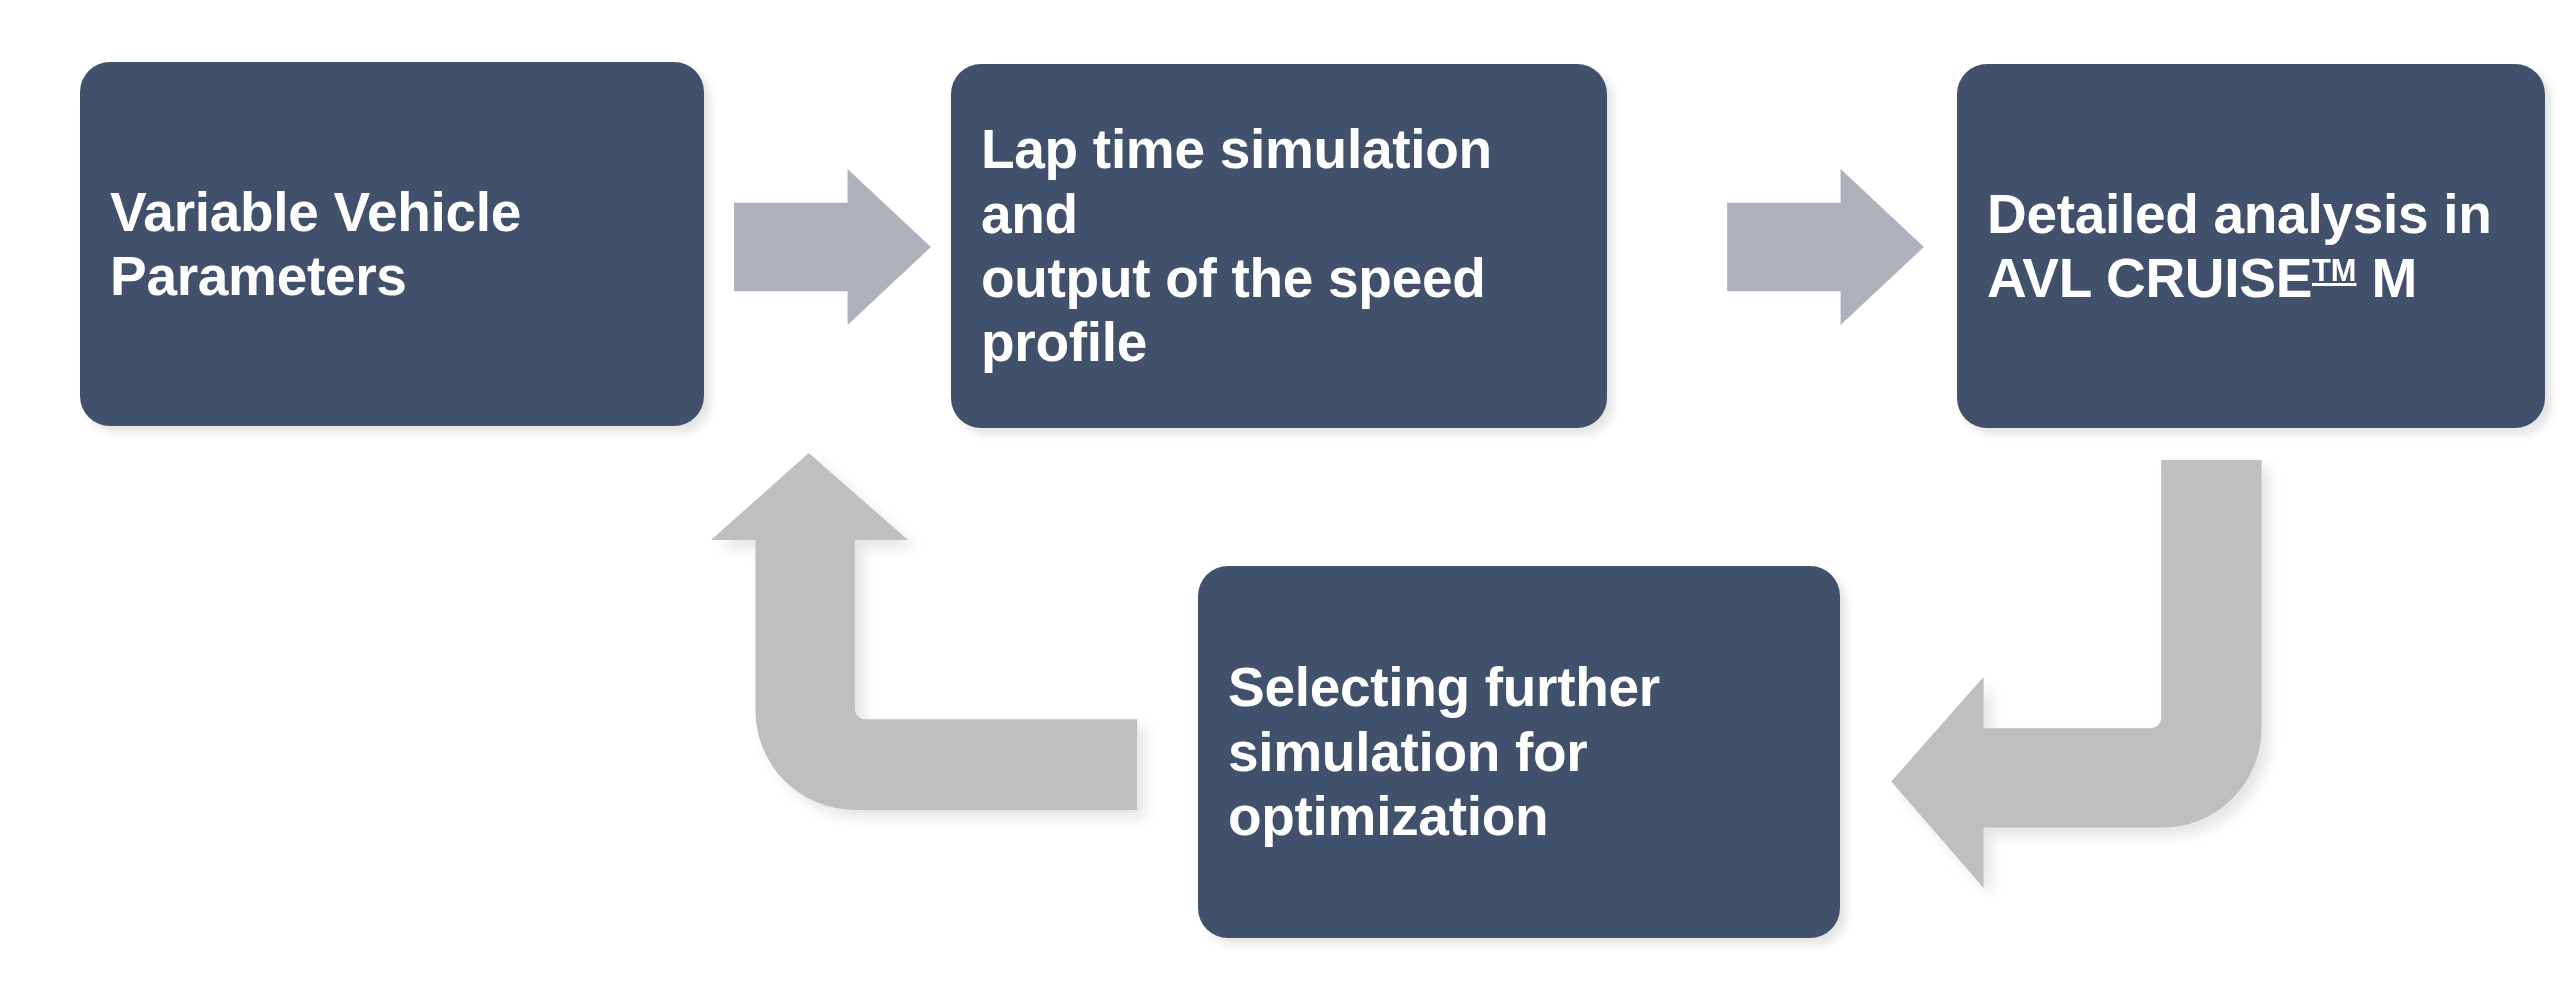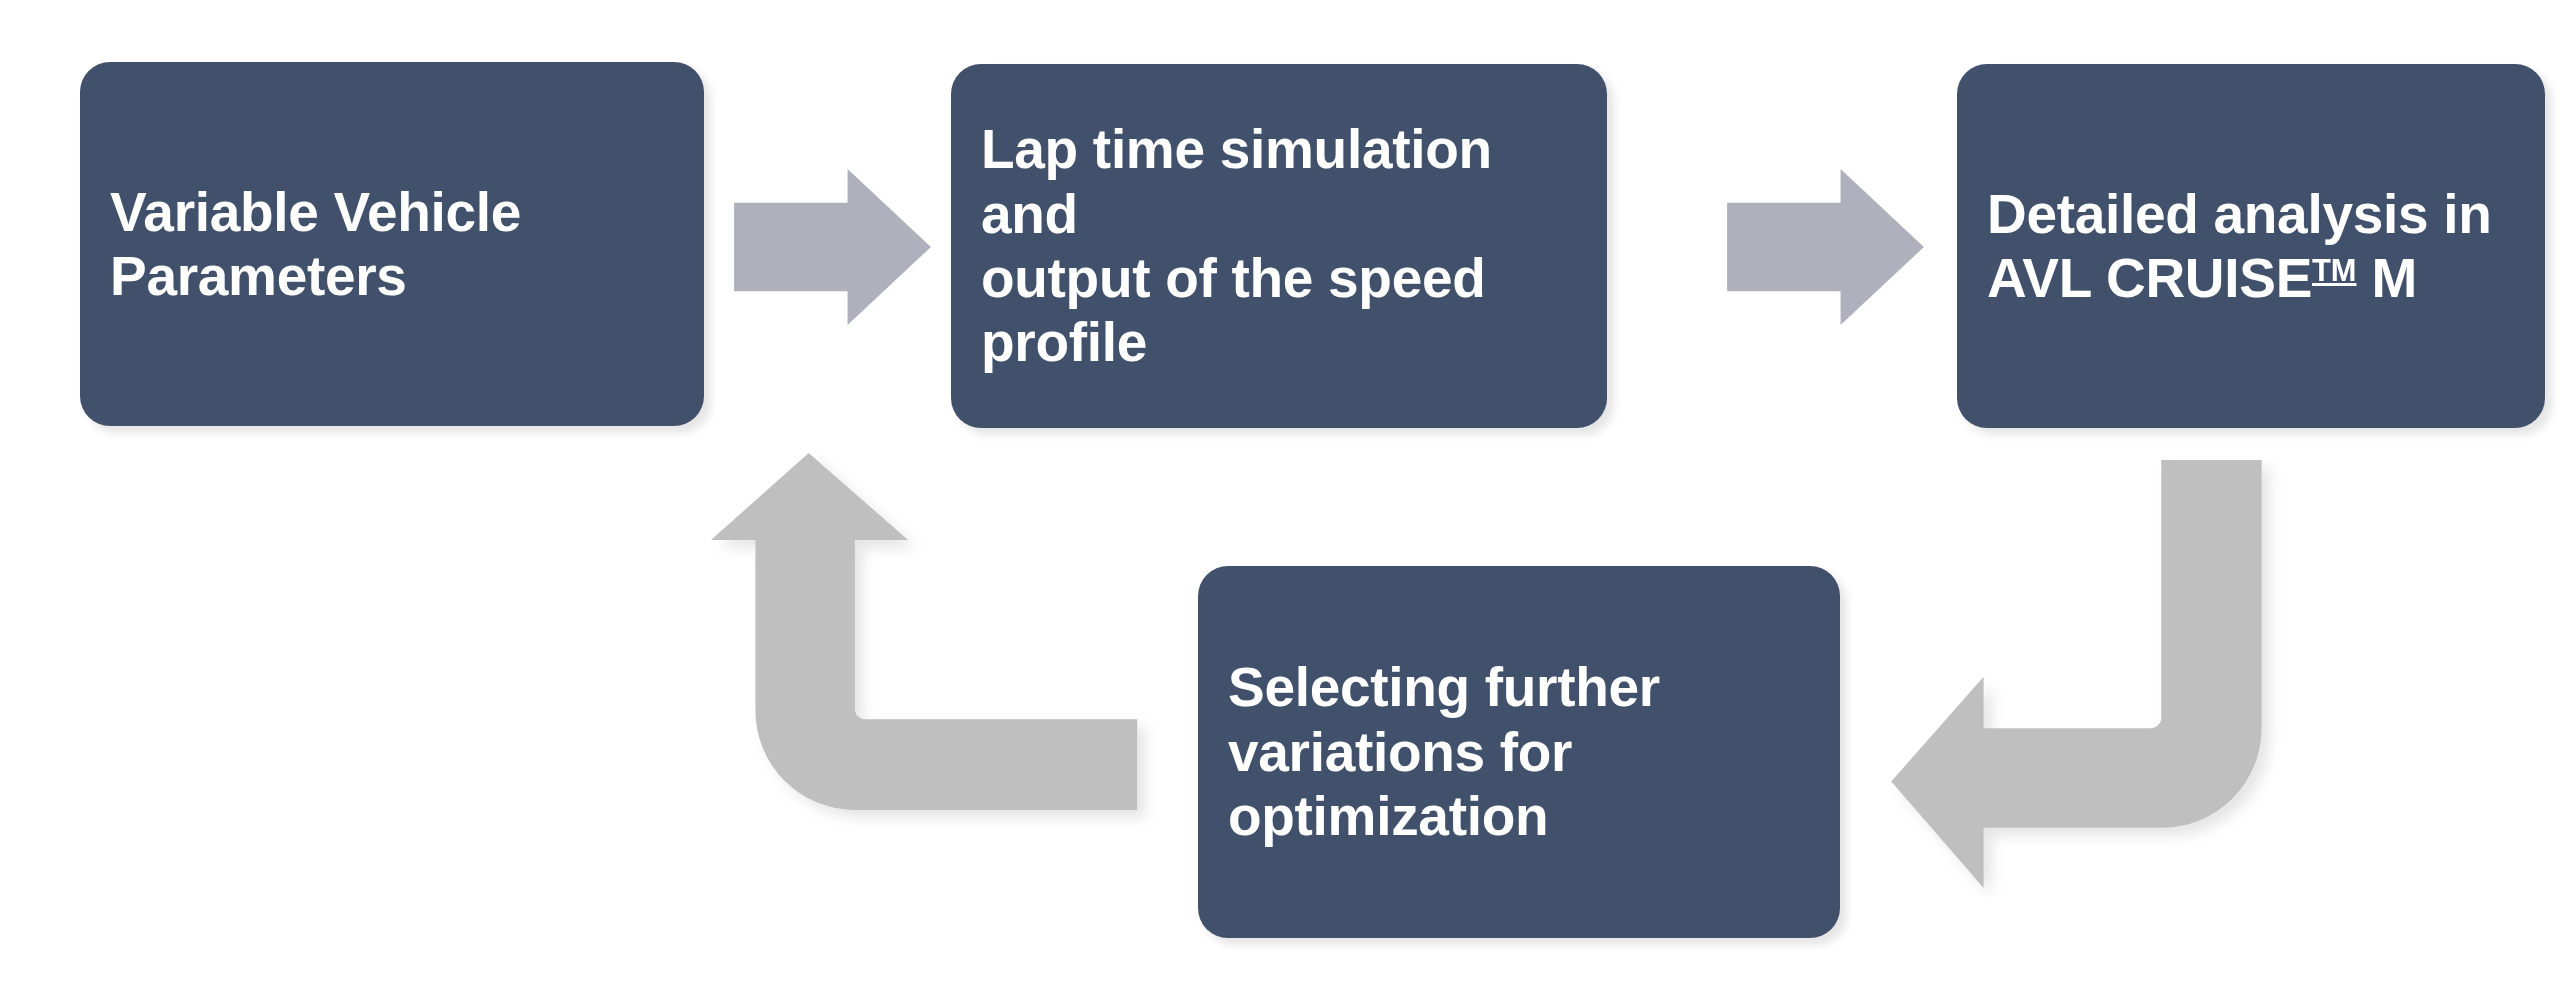--- a/index.html
+++ b/index.html
@@ -114,21 +114,21 @@
           <feDropShadow dx="9" dy="9" stdDeviation="7" flood-color="#000000" flood-opacity="0.10"></feDropShadow>
         </filter>
       </defs>
       <path d="M 312,18 L 425,18 L 425,320 A 112,112 0 0 1 313,432 L 112,432 L 112,500
                L 8,380 L 112,262 L 112,320 L 300,320 A 12,12 0 0 0 312,308 Z" fill="#bfbfbf" filter="url(#shadowA)"></path>
     </svg>
   </div>
 
   <div class="node" id="node-selecting-variations">
     <span class="label">Selecting further
-variations for
+simulation for
 optimization</span>
   </div>
 
   <div class="connector" id="arrow-select-to-params">
     <svg width="444" height="382" viewBox="0 0 500 430" xmlns="http://www.w3.org/2000/svg">
       <defs>
         <filter id="shadowB" x="-25%" y="-25%" width="160%" height="160%">
           <feDropShadow dx="9" dy="9" stdDeviation="7" flood-color="#000000" flood-opacity="0.10"></feDropShadow>
         </filter>
       </defs>

